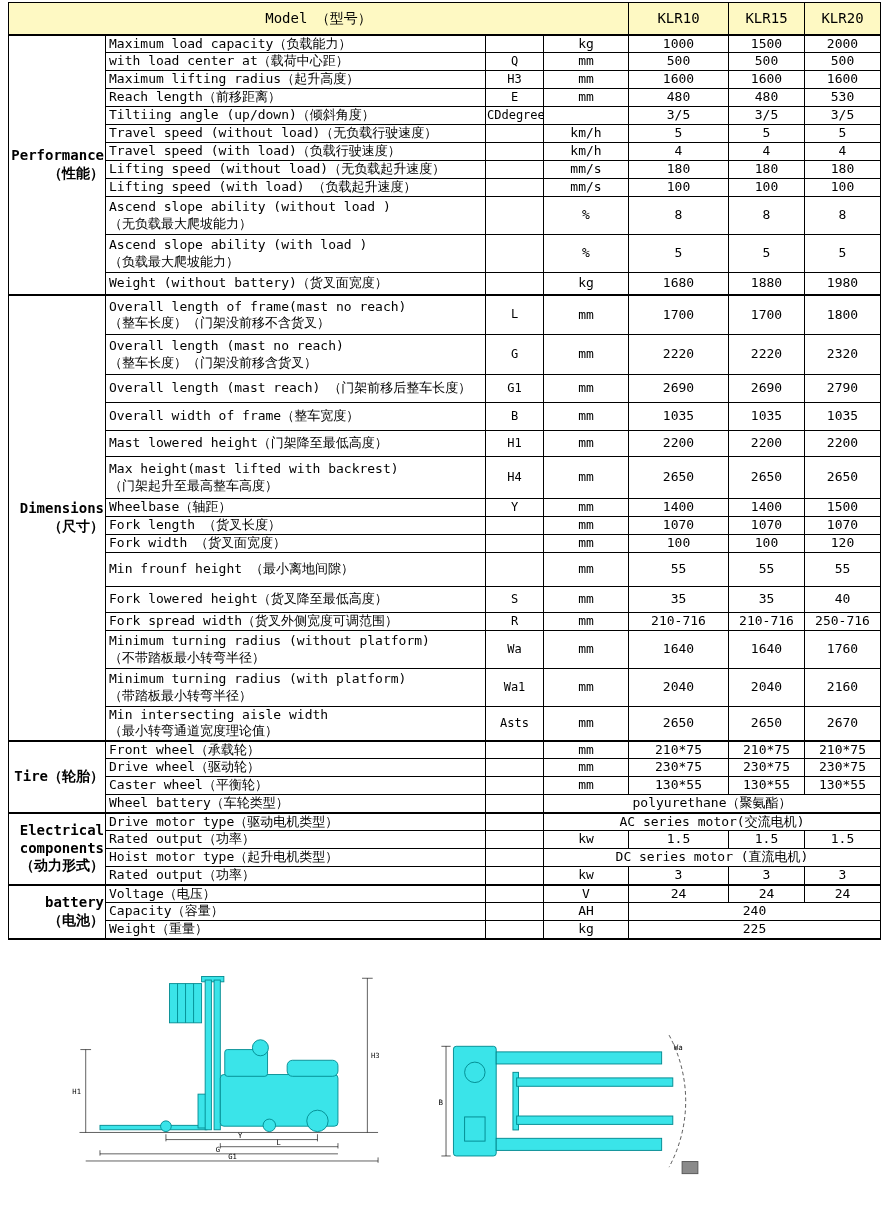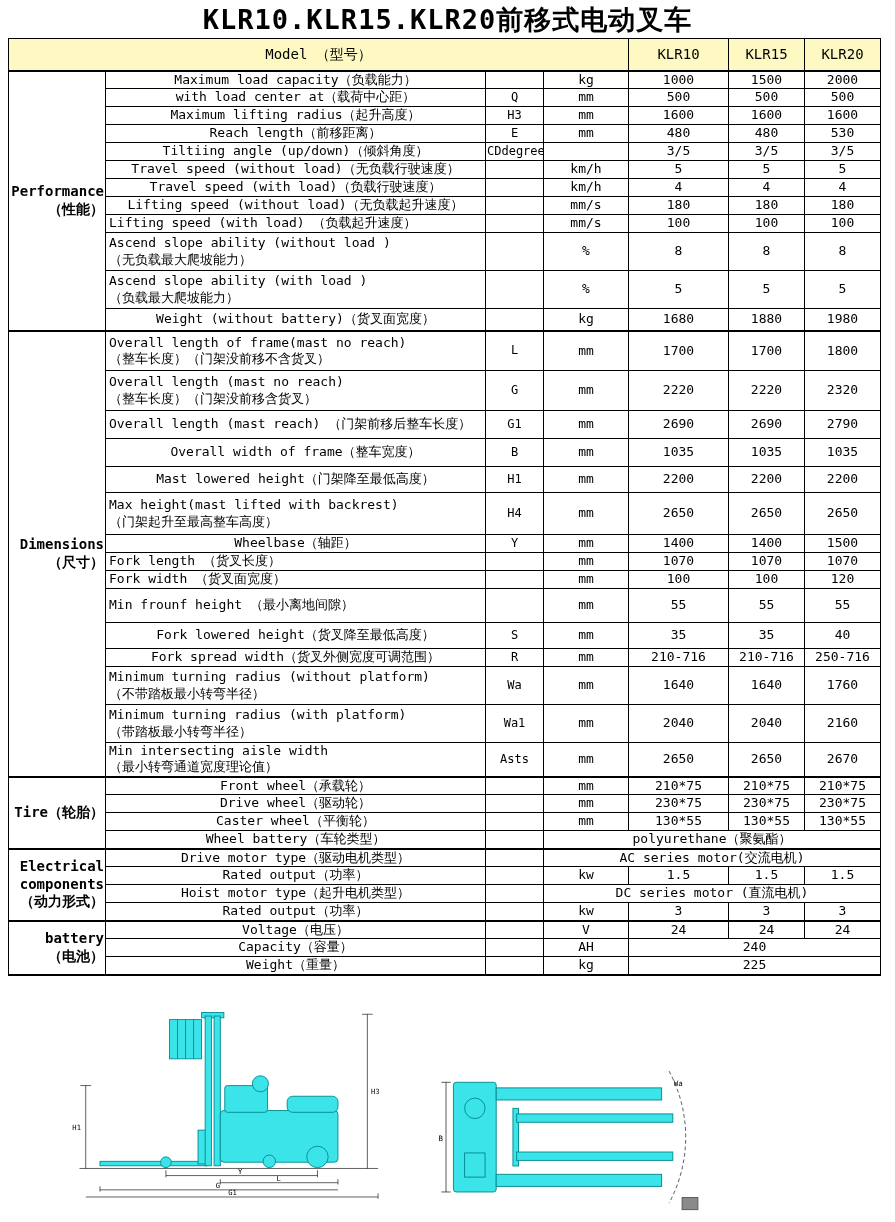--- a/index.html
+++ b/index.html
@@ -46,41 +46,40 @@
   tr.section-start td { border-top: 2px solid #000; }
   table.spec-table { border-bottom: 2px solid #000; }
 
   .section-cell {
     text-align: right;
     font-weight: bold;
     font-size: 14px;
     padding: 0 1px;
   }
   .desc-cell { text-align: left; }
-  .desc-cell .split { display: flex; justify-content: center; }
+  .desc-cell .split { display: flex; justify-content: flex-start; }
   .sym-cell { text-align: center; padding: 0 1px; font-size: 12px; overflow: visible; white-space: nowrap; }
   .unit-cell, .val-cell { text-align: center; }
 
   .drawings {
     display: flex;
     align-items: flex-start;
     margin-top: 24px;
     padding-left: 58px;
     gap: 42px;
   }
   svg.side { width: 330px; height: 205px; }
   svg.top  { width: 280px; height: 158px; margin-top: 60px; }
   svg text { font-family: "DejaVu Sans Mono", monospace; }
 </style>
 </head>
 <body>
 
 <div class="page">
 
-  <div class="title">KLR10.KLR15.KLR20前移式电动叉车</div>
 
   <table class="spec-table">
     <colgroup>
       <col style="width:97px">
       <col style="width:380px">
       <col style="width:58px">
       <col style="width:85px">
       <col style="width:100px">
       <col style="width:76px">
       <col style="width:76px">

